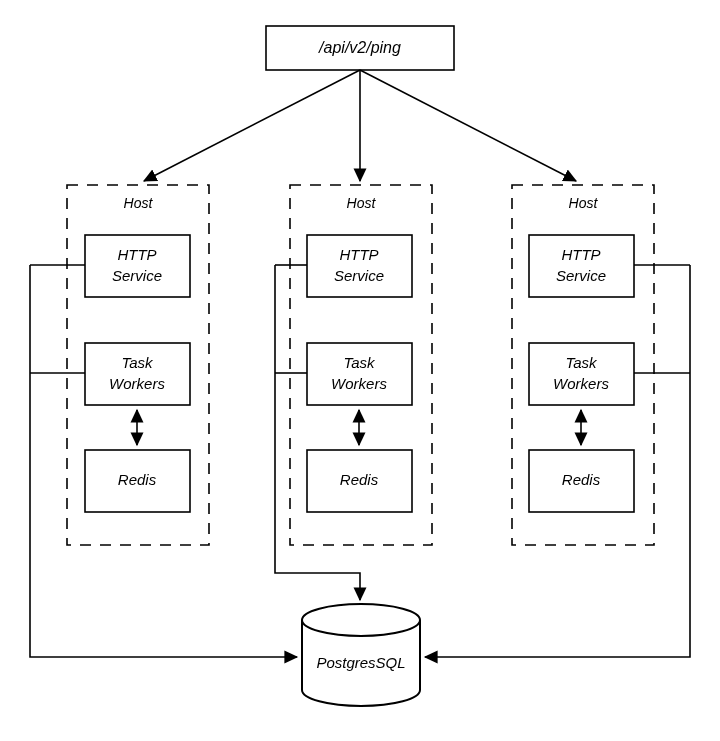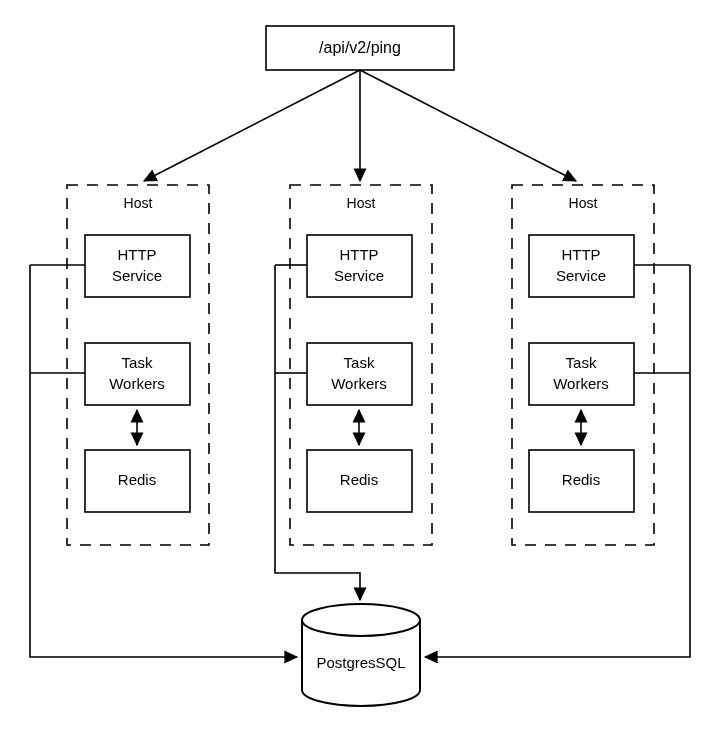--- a/index.html
+++ b/index.html
@@ -10,20 +10,21 @@
   body {
     width: 720px;
     height: 741px;
     font-family: "Liberation Sans", sans-serif;
     overflow: hidden;
   }
   #diagram-root {
     position: relative;
     width: 720px;
     height: 741px;
+    font-style: italic;
   }
   svg.diagram {
     display: block;
     width: 720px;
     height: 741px;
     background: #ffffff;
   }
   .node-rect {
     fill: #ffffff;
     stroke: #000000;

